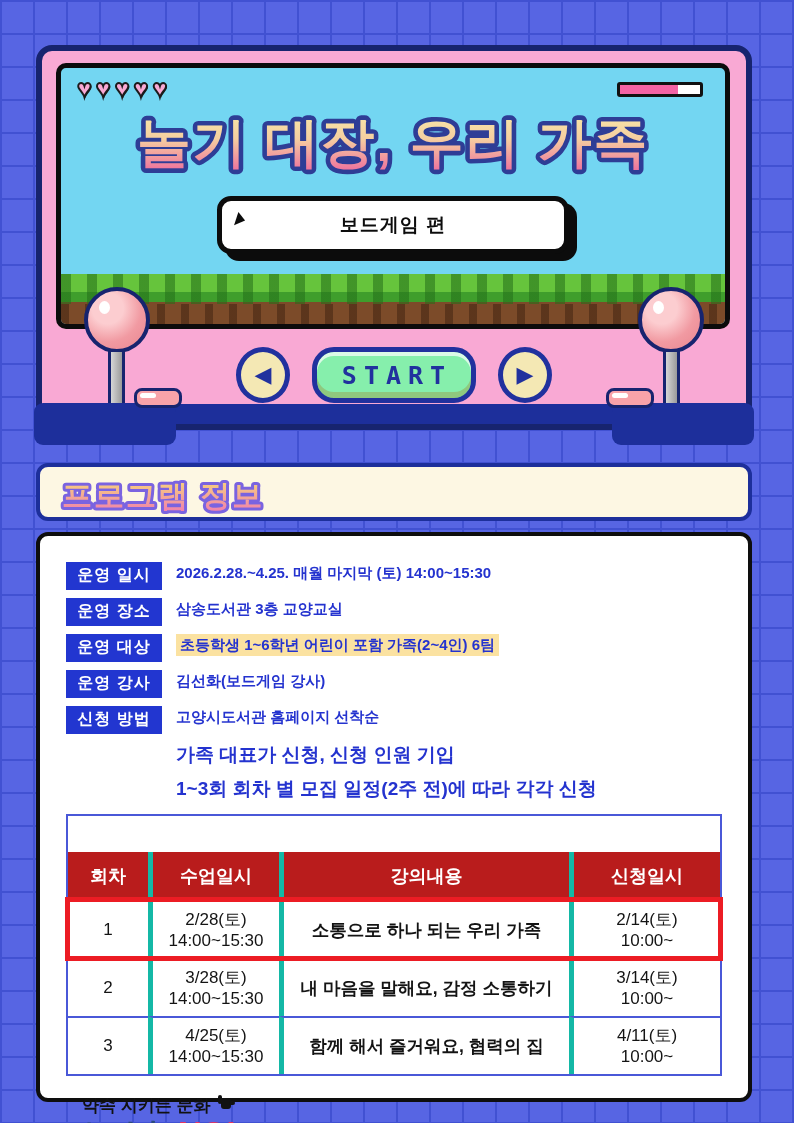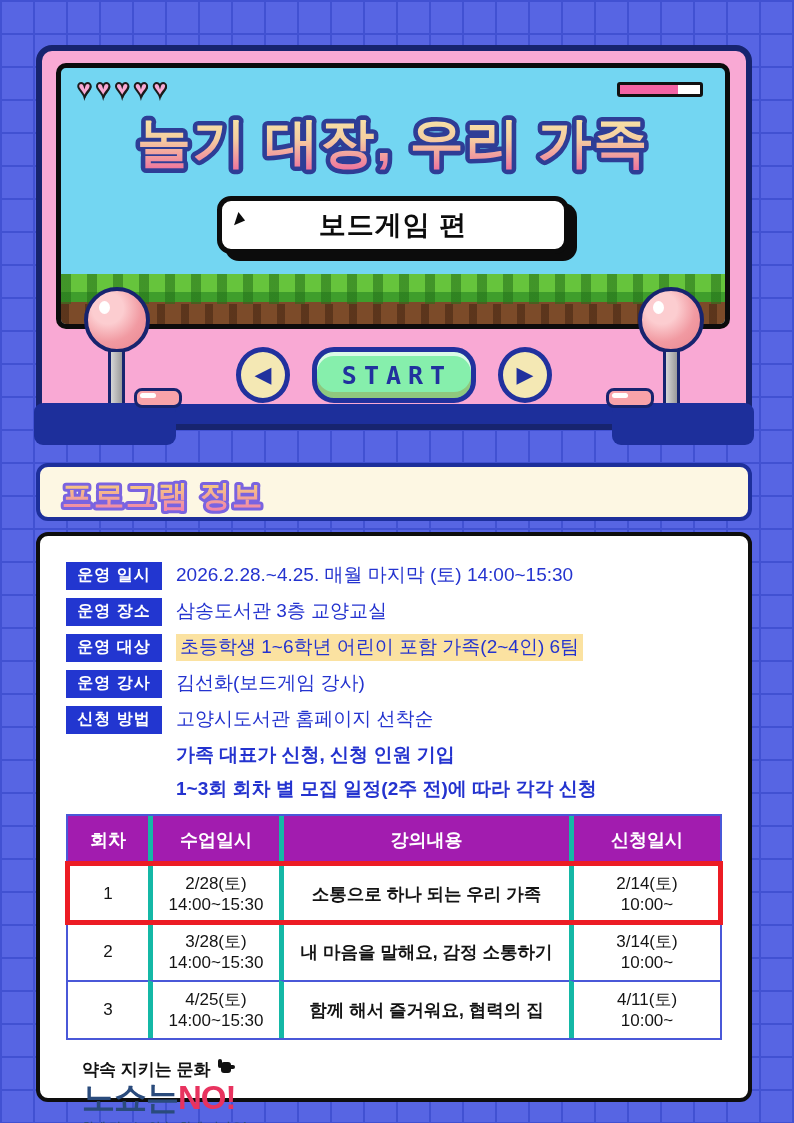--- a/index.html
+++ b/index.html
@@ -31,21 +31,21 @@
     background:#ffffff; border:3px solid #111; border-radius:3px; overflow:hidden; }
   .progress-fill { height:100%; background:#f463a4; }
   .title-svg { position:absolute; left:0; top:32px; width:100%; height:86px; }
   .title-svg text { font-family:"Liberation Sans", sans-serif; font-weight:bold; font-size:58px; letter-spacing:2px; }
   .bubble {
     position:absolute; left:50%; transform:translateX(-50%); top:128px;
     width:352px; height:58px; background:#ffffff; border:5px solid #0c0c0c;
     border-radius:14px; box-shadow:8px 7px 0 #0c0c0c;
     display:flex; align-items:center; justify-content:center;
   }
-  .bubble-text { font-size:27px; font-weight:bold; color:#0c0c0c; letter-spacing:1px; }
+  .bubble-text { font-size:19px; font-weight:bold; color:#0c0c0c; letter-spacing:1px; }
   .cursor { position:absolute; left:14px; top:12px; width:0; height:0;
     border-left:9px solid #0c0c0c; border-top:6px solid transparent;
     border-bottom:8px solid transparent; transform:rotate(18deg); }
   .grass {
     position:absolute; left:0; right:0; bottom:0; height:50px;
     background:
       repeating-linear-gradient(90deg, rgba(35,110,25,.55) 0 10px, transparent 10px 26px),
       linear-gradient(to bottom, #66c43c 0 18px, #3f9e2c 18px 28px, #7c4b29 28px 50px);
     background-size:100% 30px, 100% 100%; background-repeat:no-repeat;
   }
@@ -90,32 +90,32 @@
   .banner-svg text { font-family:"Liberation Sans", sans-serif; font-weight:bold; font-size:30px; letter-spacing:2px; }
 
   
   .panel { position:absolute; left:36px; top:532px; width:716px; height:570px;
     background:#ffffff; border:4px solid #0e0e0e; border-radius:12px;
     padding:26px 26px 0 26px; }
 
   .info-row { display:flex; align-items:flex-start; gap:14px; margin-bottom:8px; }
   .ibadge { flex:0 0 96px; background:#2236d0; color:#fff; font-size:16px; font-weight:bold;
     text-align:center; padding:3px 0 4px; letter-spacing:1px; }
-  .ival { font-size:19px; font-weight:normal; color:#2433cf; line-height:1.3; padding-top:1px; }
+  .ival { font-size:15px; font-weight:bold; color:#2433cf; line-height:1.3; padding-top:1px; }
   .ival.hl { background:#fbe2a1; padding:1px 4px; }
   .info-extra { margin:0 0 8px 110px; font-size:19px; font-weight:bold; color:#2433cf; }
 
   .schedule { margin-top:12px; width:656px; border:2px solid #4a58d8; }
   .srow { display:grid; grid-template-columns:80px 131px 290px 151px; }
   .scell { border-left:5px solid #14b8a6; display:flex; flex-direction:column;
     justify-content:center; align-items:center; text-align:center; }
   .scell:first-child { border-left:none; }
   .srow + .srow .scell { border-top:2px solid #4a58d8; }
-  .shead .scell { background:#a21caf; color:#fff; font-size:18px; font-weight:bold;
-    min-height:48px; }
+  .shead .scell { background:#b91c1c; color:#fff; font-size:18px; font-weight:bold;
+    min-height:48px;margin-top:36px; }
   .sbody .scell { min-height:58px; color:#141414; font-size:17px; }
   .sbody .scell.content { font-weight:bold; font-size:17.5px; }
   .two-line { line-height:1.25; }
   .row-hl { position:relative; }
   .row-hl::after { content:""; position:absolute; inset:-3px; border:5px solid #ec1c24;
     pointer-events:none; z-index:2; }
 
   
   .pfooter { display:flex; justify-content:space-between; align-items:center;
     margin-top:18px; padding:0 6px 0 16px; }

